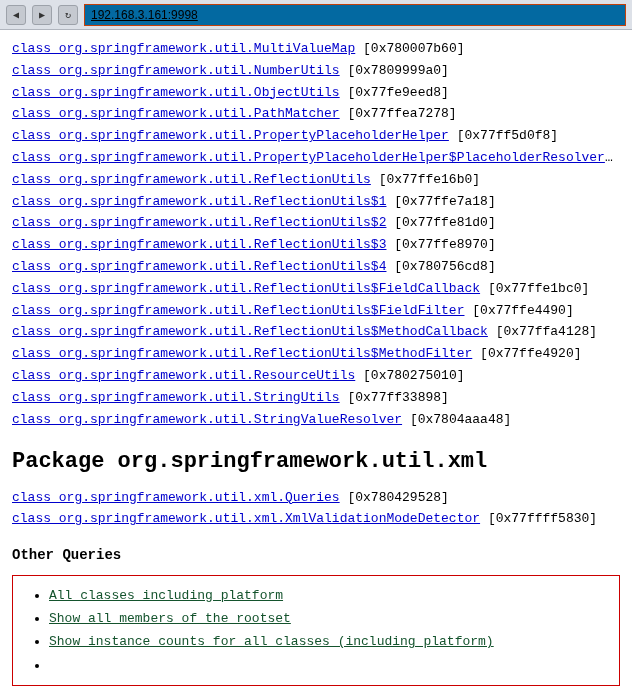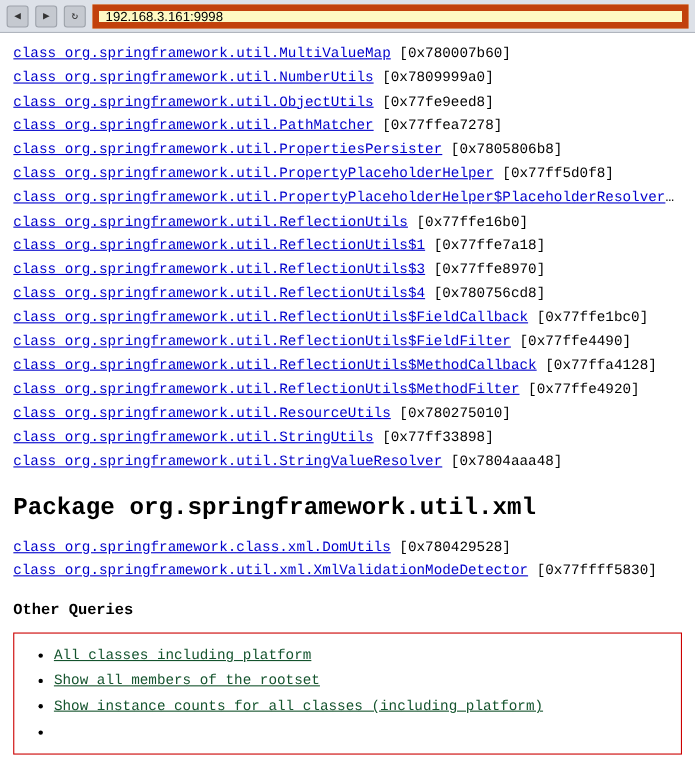--- a/index.html
+++ b/index.html
@@ -53,22 +53,22 @@
       display: flex;
       align-items: center;
       justify-content: center;
       font-size: 10px;
       color: #333;
     }
 
     .address-bar {
       flex: 1;
       height: 22px;
-      border: 6px solid #c2410c;
-      background: #fef9c3;
+      border: 1px solid #c2410c;
+      background: #0369a1;
       padding: 2px 6px;
       font-size: 12px;
       font-family: Arial, sans-serif;
       text-decoration: underline;
     }
 
     
     .page-content {
       padding: 8px 12px;
       line-height: 1.6;
@@ -134,40 +134,40 @@
   <input class="address-bar" type="text" value="192.168.3.161:9998" style="">
 </div>
 
 <div class="page-content">
 
   <div id="util-list">
       <div class="class-row"><a class="class-link" href="#">class org.springframework.util.MultiValueMap</a><span class="addr"> [0x780007b60]</span></div>
       <div class="class-row"><a class="class-link" href="#">class org.springframework.util.NumberUtils</a><span class="addr"> [0x7809999a0]</span></div>
       <div class="class-row"><a class="class-link" href="#">class org.springframework.util.ObjectUtils</a><span class="addr"> [0x77fe9eed8]</span></div>
       <div class="class-row"><a class="class-link" href="#">class org.springframework.util.PathMatcher</a><span class="addr"> [0x77ffea7278]</span></div>
-      <div class="class-row"><a class="class-link" href="#">class org.springframework.util.PropertiesPersister</a><span class="addr"> [0x7805806b8]</span></div>
       <div class="class-row"><a class="class-link" href="#">class org.springframework.util.PropertyPlaceholderHelper</a><span class="addr"> [0x77ff5d0f8]</span></div>
       <div class="class-row"><a class="class-link" href="#">class org.springframework.util.PropertyPlaceholderHelper$PlaceholderResolver</a><span class="addr"> [</span></div>
       <div class="class-row"><a class="class-link" href="#">class org.springframework.util.ReflectionUtils</a><span class="addr"> [0x77ffe16b0]</span></div>
       <div class="class-row"><a class="class-link" href="#">class org.springframework.util.ReflectionUtils$1</a><span class="addr"> [0x77ffe7a18]</span></div>
+      <div class="class-row"><a class="class-link" href="#">class org.springframework.util.ReflectionUtils$2</a><span class="addr"> [0x77ffe81d0]</span></div>
       <div class="class-row"><a class="class-link" href="#">class org.springframework.util.ReflectionUtils$3</a><span class="addr"> [0x77ffe8970]</span></div>
       <div class="class-row"><a class="class-link" href="#">class org.springframework.util.ReflectionUtils$4</a><span class="addr"> [0x780756cd8]</span></div>
       <div class="class-row"><a class="class-link" href="#">class org.springframework.util.ReflectionUtils$FieldCallback</a><span class="addr"> [0x77ffe1bc0]</span></div>
       <div class="class-row"><a class="class-link" href="#">class org.springframework.util.ReflectionUtils$FieldFilter</a><span class="addr"> [0x77ffe4490]</span></div>
       <div class="class-row"><a class="class-link" href="#">class org.springframework.util.ReflectionUtils$MethodCallback</a><span class="addr"> [0x77ffa4128]</span></div>
       <div class="class-row"><a class="class-link" href="#">class org.springframework.util.ReflectionUtils$MethodFilter</a><span class="addr"> [0x77ffe4920]</span></div>
       <div class="class-row"><a class="class-link" href="#">class org.springframework.util.ResourceUtils</a><span class="addr"> [0x780275010]</span></div>
       <div class="class-row"><a class="class-link" href="#">class org.springframework.util.StringUtils</a><span class="addr"> [0x77ff33898]</span></div>
       <div class="class-row"><a class="class-link" href="#">class org.springframework.util.StringValueResolver</a><span class="addr"> [0x7804aaa48]</span></div>
     </div>
 
   <div class="section-heading">Package org.springframework.util.xml</div>
 
   <div id="xml-list">
-      <div class="class-row"><a class="class-link" href="#">class org.springframework.class.xml.DomUtils</a><span class="addr"> [0x780429528]</span></div>
+      <div class="class-row"><a class="class-link" href="#">class org.springframework.util.xml.Queries</a><span class="addr"> [0x780429528]</span></div>
       <div class="class-row"><a class="class-link" href="#">class org.springframework.util.xml.XmlValidationModeDetector</a><span class="addr"> [0x77ffff5830]</span></div>
     </div>
 
   <div class="other-queries-heading">Other Queries</div>
 
   <div class="queries-box">
     <ul class="queries-list" id="queries-list">
         <li><a href="#">All classes including platform</a></li>
         <li><a href="#">Show all members of the rootset</a></li>
         <li><a href="#">Show instance counts for all classes (including platform)</a></li>

